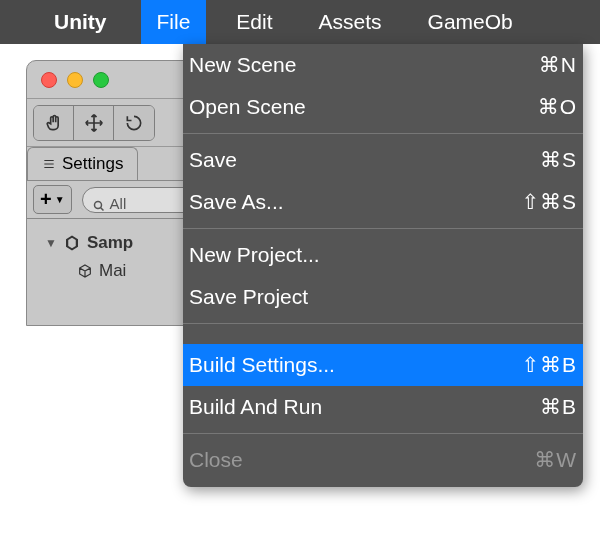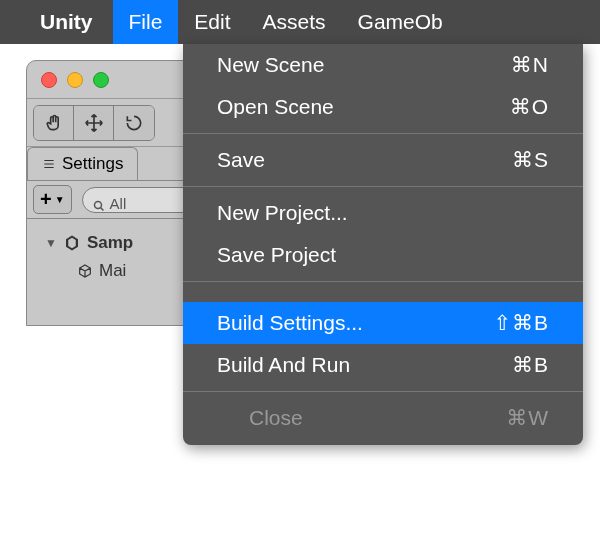--- a/index.html
+++ b/index.html
@@ -5,21 +5,21 @@
   * { box-sizing: border-box; margin: 0; padding: 0; font-family: -apple-system, "Helvetica Neue", Arial, sans-serif; }
   body { width: 600px; height: 547px; background: #ffffff; overflow: hidden; position: relative; }
 
   .menubar {
     background: #494949;
     height: 44px;
     display: flex;
     align-items: center;
     color: #fff;
     padding: 0 18px;
-    gap: 0;
+    gap: 14px;
     font-size: 21px;
   }
   .menubar .apple { font-size: 26px; margin-right: 22px; }
   .menubar .app-name { font-weight: 700; margin-right: 20px; }
   .menubar .mitem { padding: 0 16px; height: 44px; display:flex; align-items:center; }
   .menubar .mitem.active { background: #0a7cff; }
 
   .window {
     position: absolute;
     left: 26px;
@@ -99,24 +99,24 @@
     background:#555555;
     color:#fff;
     font-size:21px;
     border-radius:0 0 8px 8px;
     padding-bottom:6px;
     box-shadow: 2px 4px 14px rgba(0,0,0,0.4);
     z-index:50;
   }
   .dd-item {
     display:flex; justify-content:space-between; align-items:center;
-    height:42px; padding:0 34px;
+    height:42px; padding:0 6px;
   }
   .dd-item.highlight { background:#0a7cff;margin-top:20px; }
-  .dd-item.disabled { color:#999;margin-left:32px; }
+  .dd-item.disabled { color:#999; }
   .dd-sep { height:1px; background:#777; margin:5px 0; }
   .sc { letter-spacing:1px; }
 </style>
 </head>
 <body>
 
 <div class="menubar">
   <span class="apple"></span>
   <span class="app-name">Unity</span>
   <span class="mitem active">File</span>
@@ -219,20 +219,24 @@
     </div>
     <div class="dd-item">
       <span>Open Scene</span>
       <span class="sc">⌘O</span>
     </div>
     <div class="dd-sep"></div>
     <div class="dd-item">
       <span>Save</span>
       <span class="sc">⌘S</span>
     </div>
+    <div class="dd-item">
+      <span>Save As...</span>
+      <span class="sc">⇧⌘S</span>
+    </div>
     <div class="dd-sep"></div>
     <div class="dd-item">
       <span>New Project...</span>
       <span class="sc"></span>
     </div>
     <div class="dd-item">
       <span>Save Project</span>
       <span class="sc"></span>
     </div>
     <div class="dd-sep"></div>

